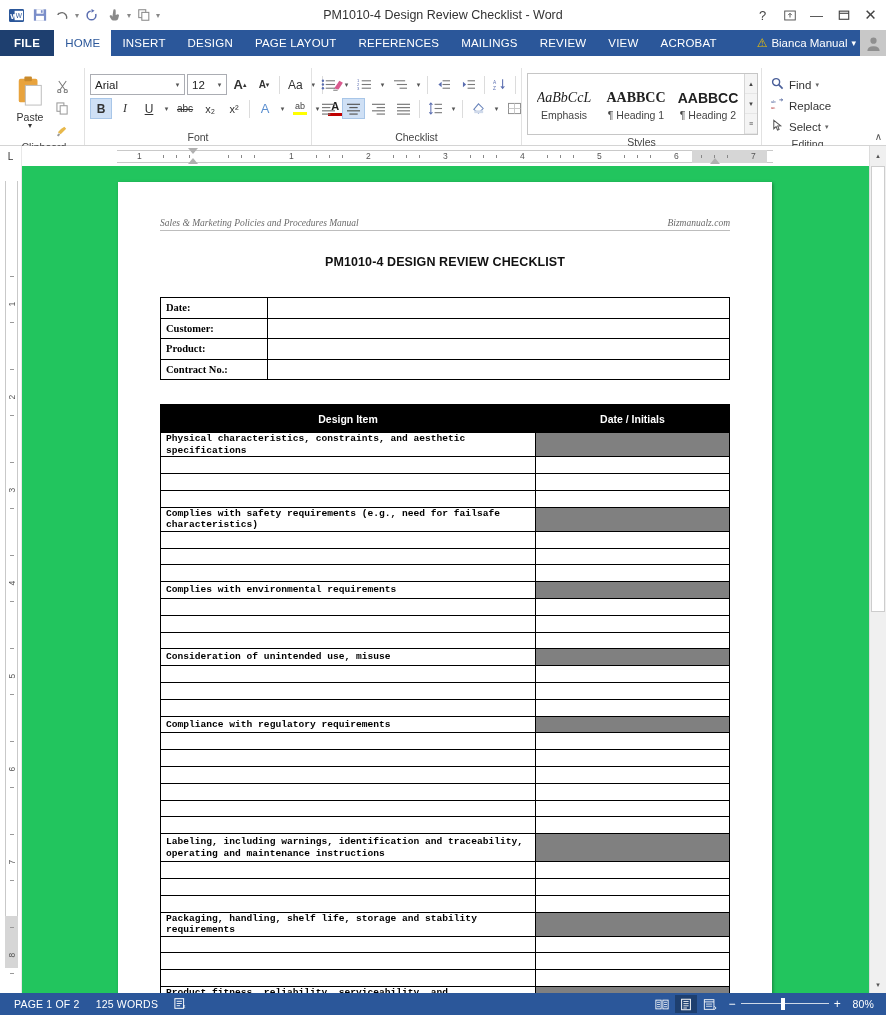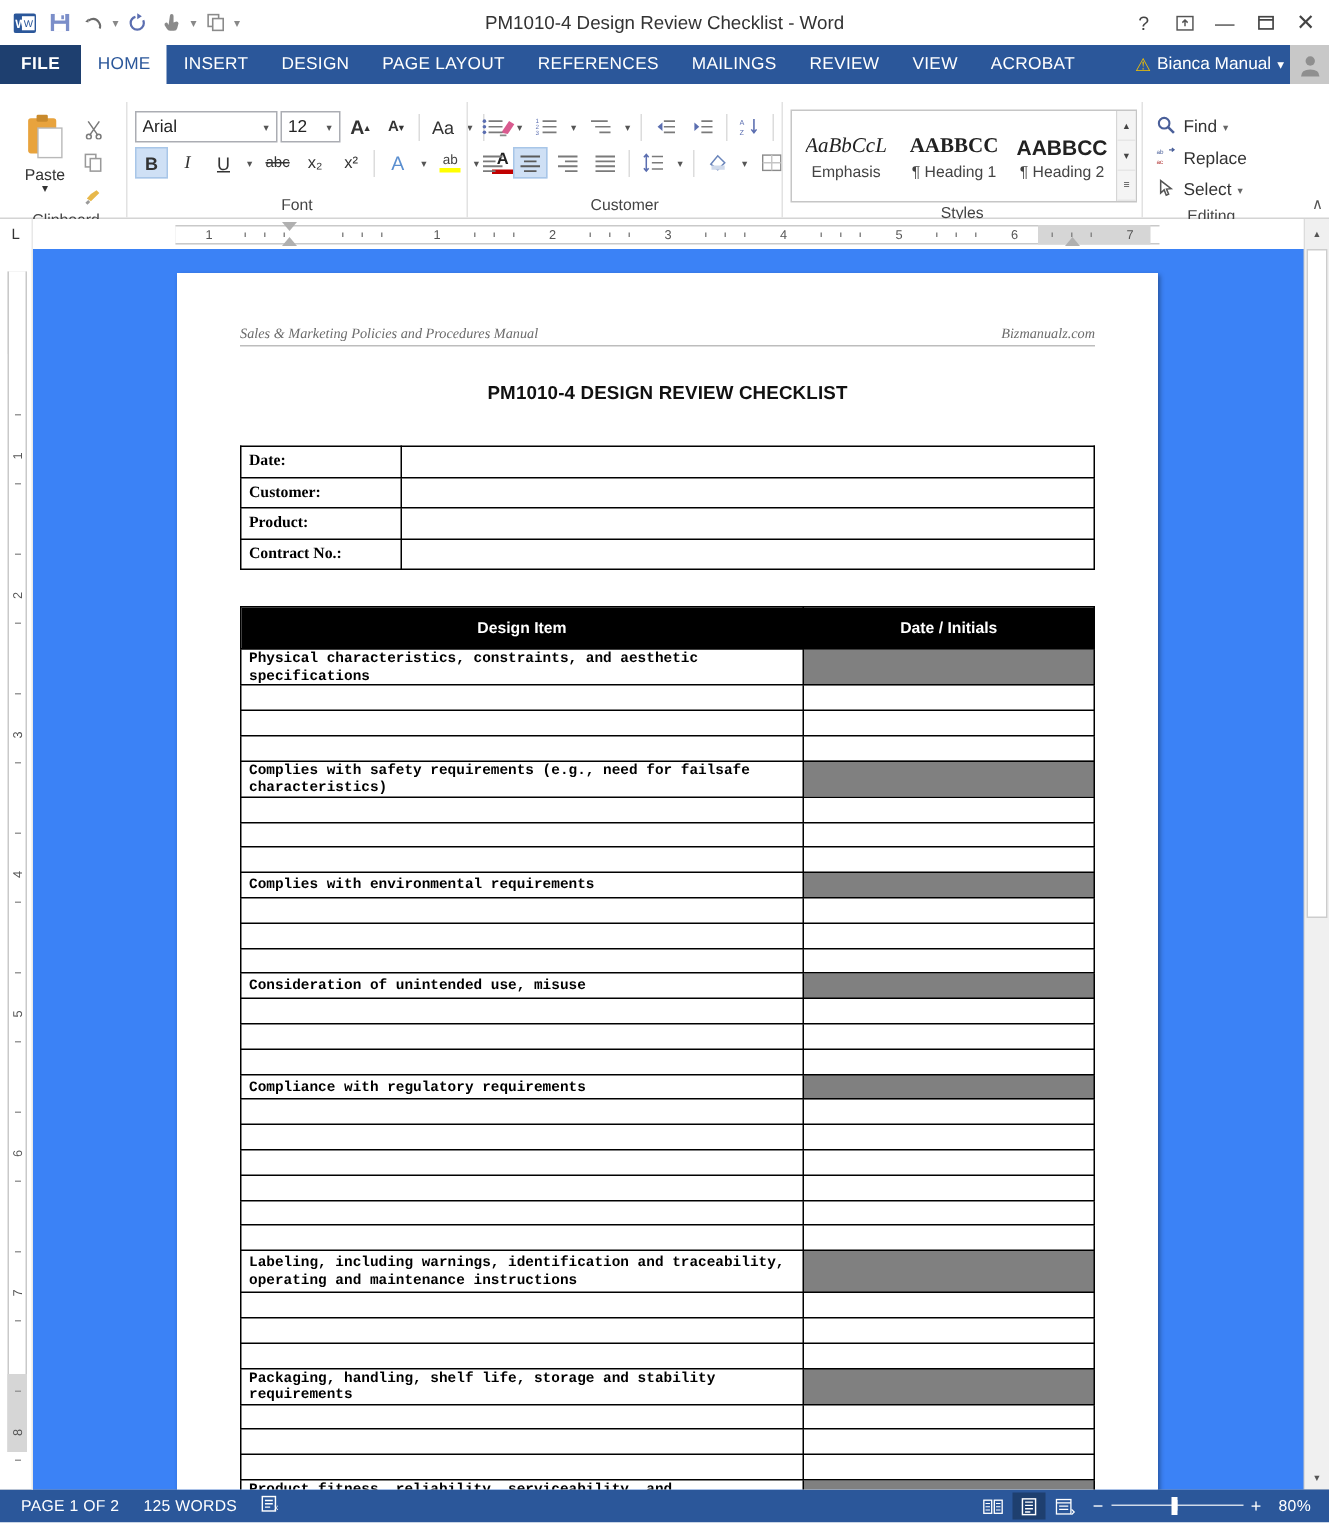--- a/index.html
+++ b/index.html
@@ -186,21 +186,21 @@
   }
   .vr-margin-t { position: absolute; left: 5px; width: 13px; top: 15px; height: 55px; background: #d6d6d6; }
   .vr-margin-b { position: absolute; left: 5px; width: 13px; bottom: 25px; height: 52px; background: #d6d6d6; }
   .vr-num {
     position: absolute; left: 5px; width: 13px; text-align: center; font-size: 8.5px;
     color: #555; transform: rotate(-90deg);
   }
   .vr-tick { position: absolute; left: 10px; width: 4px; height: 1px; background: #999; }
 
   .docarea {
-    flex: 1; background: #3b82f6; position: relative; overflow: hidden;
+    flex: 1; background: #22c55e; position: relative; overflow: hidden;
   }
   .page {
     position: absolute; left: 96px; top: 16px; width: 654px; height: 940px;
     background: #fff; box-shadow: 1px 1px 3px rgba(0,0,0,.35);
   }
   .page-inner { padding: 36px 42px 0 42px; font-family: "Liberation Serif", serif; }
 
   .doc-header {
     display: flex; justify-content: space-between; font-size: 9.5px; color: #6b6b6b;
     border-bottom: 1px solid #bdbdbd; padding-bottom: 2px; font-style: italic;
@@ -600,21 +600,21 @@
               <svg width="15" height="13" viewBox="0 0 16 14">
                   <rect x="1.5" y="1.5" width="13" height="11" fill="none" stroke="#8a8a8a" stroke-width="1"></rect>
                   <line x1="8" y1="1.5" x2="8" y2="12.5" stroke="#c5c5c5" stroke-width="1"></line>
                   <line x1="1.5" y1="7" x2="14.5" y2="7" stroke="#c5c5c5" stroke-width="1"></line>
                 </svg>
             </div>
             <span class="mini-caret">▾</span>
           </div>
         </div>
       </div>
-      <div class="rgroup-label">Customer</div>
+      <div class="rgroup-label">Checklist</div>
     </div>
 
     <div class="rgroup" style="width:240px">
       <div class="rgroup-body">
         <div class="styles-box">
           <div class="style-item">
             <span class="style-preview emph">AaBbCcL</span>
             <span class="style-name">Emphasis</span>
           </div>
           <div class="style-item">

